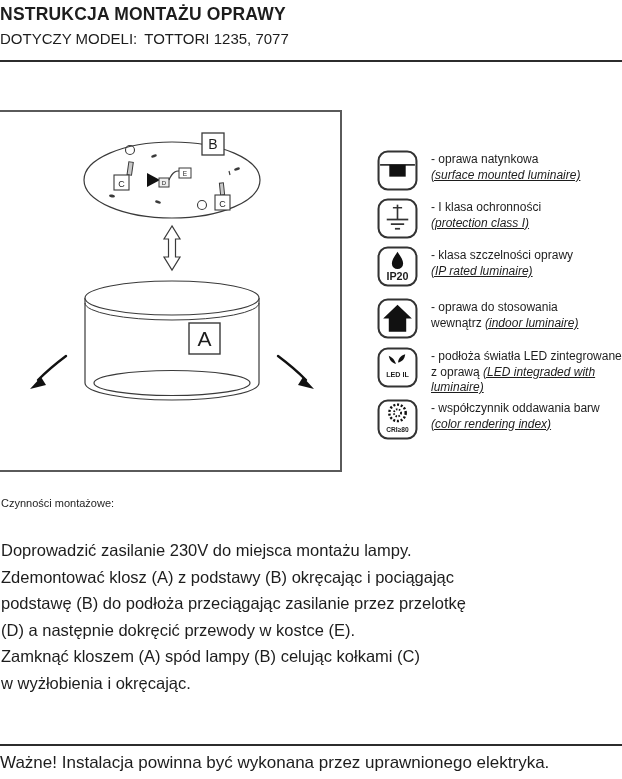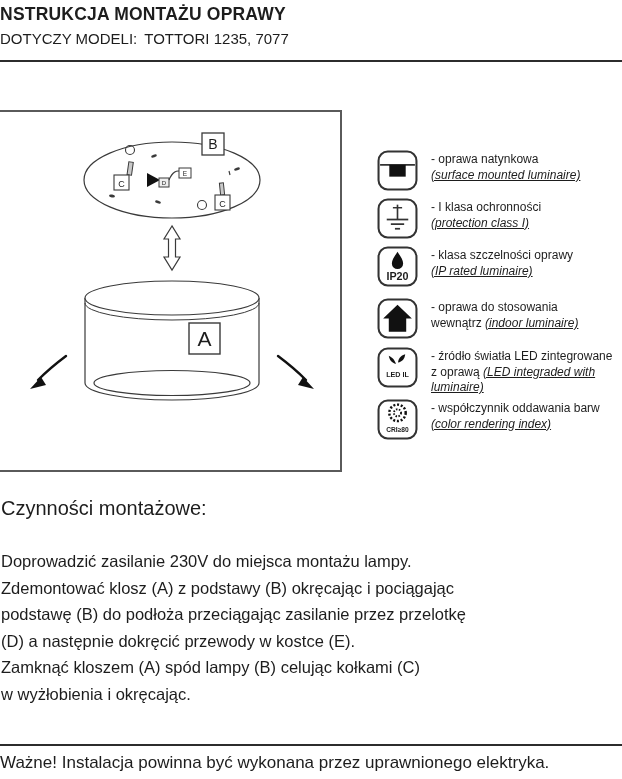--- a/index.html
+++ b/index.html
@@ -27,22 +27,22 @@
   .feat-row { position:absolute; left:0; display:flex; }
   .feat-row:nth-child(1){ top:2px; } .feat-row:nth-child(2){ top:50px; }
   .feat-row:nth-child(3){ top:98px; } .feat-row:nth-child(4){ top:150px; }
   .feat-row:nth-child(5){ top:199px; } .feat-row:nth-child(6){ top:251px; }
   .icon-box { width:41px; height:41px; flex:0 0 41px; }
   .feat-text { width:200px; margin-left:13px; padding-top:2px; font-size:12px;
                line-height:15.5px; white-space:pre-line; }
   .it { font-style:italic;text-decoration:underline; }
 
   
-  .section-title { position:absolute; left:1px; top:497px; font-size:20px; }
-  .steps { position:absolute; left:1px; top:537px; width:600px; font-size:16.5px; line-height:26.5px;margin-top:11px; }
+  .section-title { position:absolute; left:1px; top:497px; font-size:11px; }
+  .steps { position:absolute; left:1px; top:537px; width:600px; font-size:16.5px; line-height:26.5px; }
   .warning { position:absolute; left:0; top:753px; width:640px; font-size:17px; white-space:nowrap; }
 </style>
 </head>
 <body>
 
 <div class="page">
 
   <div class="hdr">
     <h1>INSTRUKCJA MONTAŻU OPRAWY</h1>
     <div class="models"><span class="lbl">DOTYCZY MODELI:</span><span>TOTTORI 1235, 7077</span></div>
@@ -163,21 +163,21 @@
 
     <div class="feat-row">
       <div class="icon-box">
         <svg width="41" height="41" viewBox="0 0 40 40">
             <rect x="1.5" y="1.5" width="37" height="37" rx="9" fill="#fff" stroke="#333" stroke-width="2"></rect>
             <path d="M18.5,16.5 C17,11.5 13.5,9.5 11.5,8.5 C12,12.5 14.5,15.5 18.5,16.5 Z" fill="#111"></path>
             <path d="M20.5,15 C21,10.5 24,8 27.5,7 C27,11.5 24.5,14.5 20.5,15 Z" fill="#111"></path>
             <text x="20" y="29.5" text-anchor="middle" font-size="7" font-weight="bold">LED IL</text>
           </svg>
       </div>
-      <div class="feat-text"><span>- źródło światła LED zintegrowane
+      <div class="feat-text"><span>- podłoża światła LED zintegrowane
 z oprawą</span> <span class="it">(LED integraded with
 luminaire)</span></div>
     </div>
 
     <div class="feat-row">
       <div class="icon-box">
         <svg width="41" height="41" viewBox="0 0 40 40">
             <rect x="1.5" y="1.5" width="37" height="37" rx="9" fill="#fff" stroke="#333" stroke-width="2"></rect>
             <circle cx="20" cy="13.5" r="8" fill="none" stroke="#111" stroke-width="2.4" stroke-dasharray="2 1.7"></circle>
             <circle cx="20" cy="13.5" r="3.5" fill="none" stroke="#111" stroke-width="1.8" stroke-dasharray="1.5 1.4"></circle>

